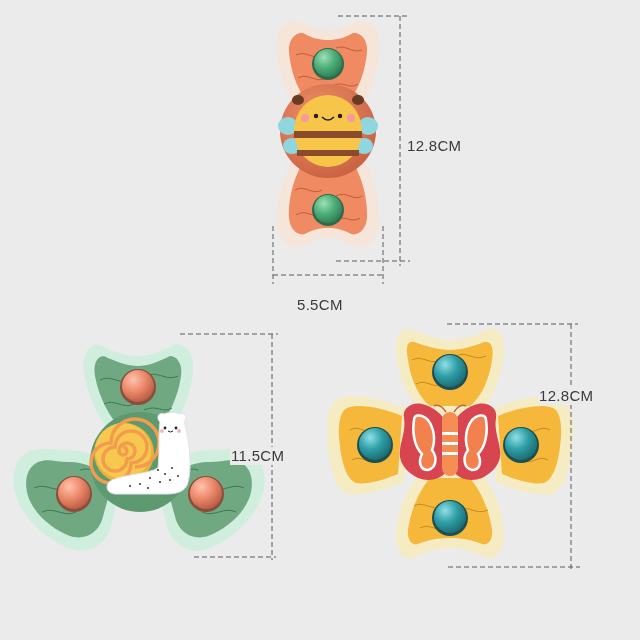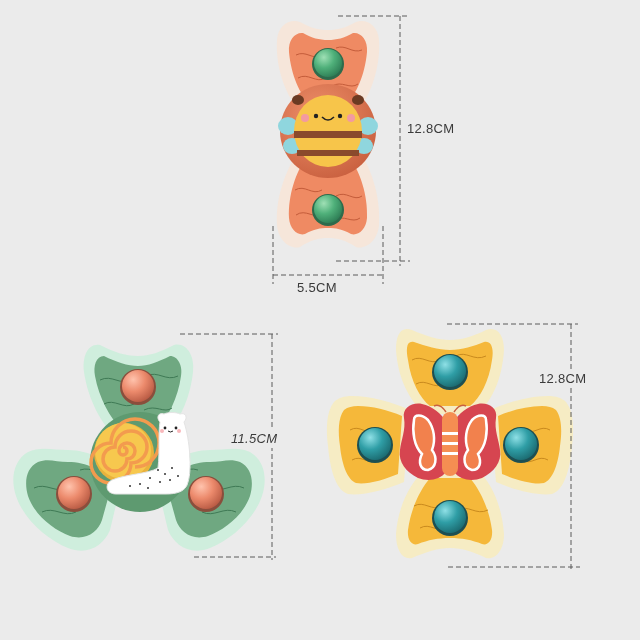--- a/index.html
+++ b/index.html
@@ -1,18 +1,18 @@
 <!DOCTYPE html>
 <html><head>
 <meta charset="utf-8">
 <style>
   html,body{margin:0;padding:0;}
   body{width:640px;height:640px;background:#ebebeb;position:relative;overflow:hidden;font-family:"Liberation Sans",sans-serif;}
   .stage{position:absolute;left:0;top:0;width:640px;height:640px;}
-  .dim-label{position:absolute;font-family:"Liberation Sans",sans-serif;font-size:13px;color:#3a3a3a;letter-spacing:0.3px;white-space:nowrap;background:#ebebeb;padding:0 1px;line-height:18px;}
+  .dim-label{position:absolute;font-family:"Liberation Sans",sans-serif;font-size:15px;color:#3a3a3a;letter-spacing:0.3px;white-space:nowrap;background:#ebebeb;padding:0 1px;line-height:18px;margin-top:17px;}
   svg.art{position:absolute;left:0;top:0;}
 </style>
 </head>
 <body>
 
 <div class="stage">
 
 <svg class="art" width="640" height="640" viewBox="0 0 640 640">
   <defs>
     <radialGradient id="gBeadGreen" cx="0.35" cy="0.3" r="0.75">
@@ -189,16 +189,16 @@
     <line x1="194" y1="557" x2="276" y2="557"></line>
 
     <line x1="447" y1="324" x2="578" y2="324"></line>
     <line x1="571" y1="324" x2="571" y2="570"></line>
     <line x1="448" y1="567" x2="580" y2="567"></line>
   </g>
 </svg>
 
 <div class="dim-label" style="left:406px;top:120px;">12.8CM</div>
 <div class="dim-label" style="left:296px;top:279px;">5.5CM</div>
-<div class="dim-label" style="left:230px;top:430px;font-style:italic;">11.5CM</div>
+<div class="dim-label" style="left:230px;top:430px;">11.5CM</div>
 <div class="dim-label" style="left:538px;top:370px;">12.8CM</div>
 
 </div>
 
 </body></html>

